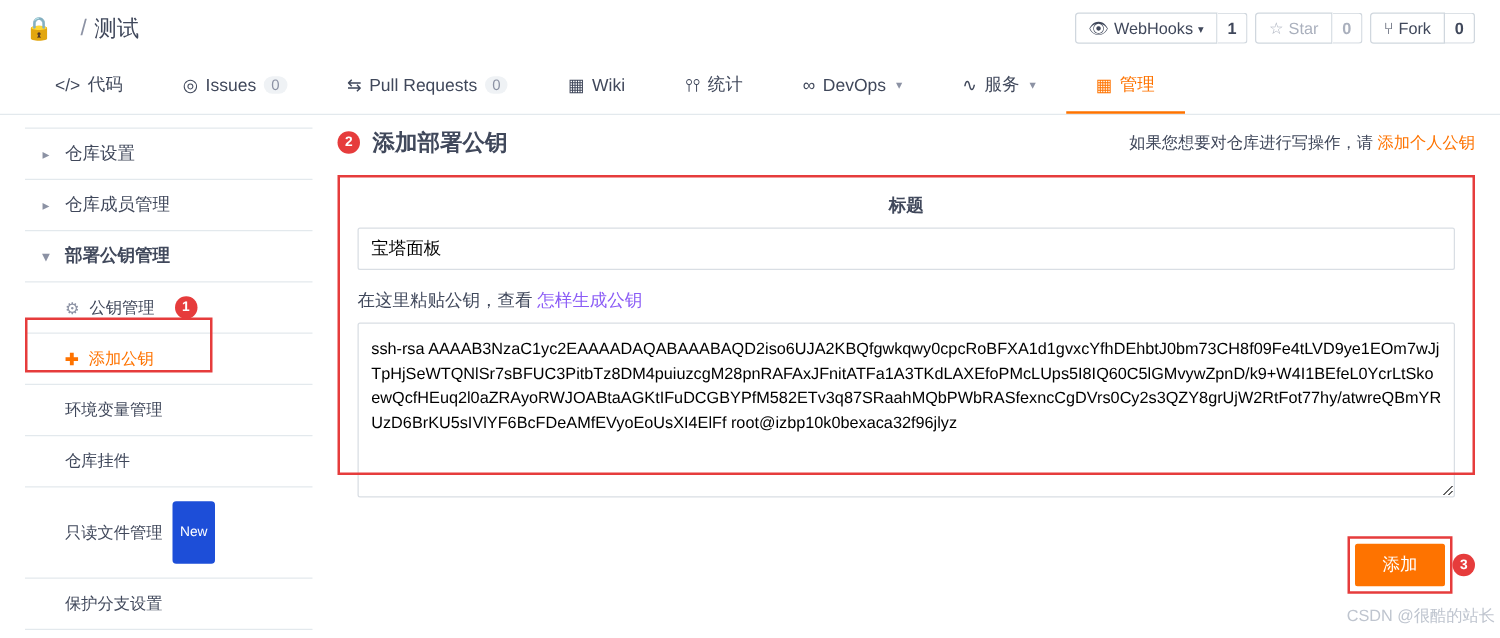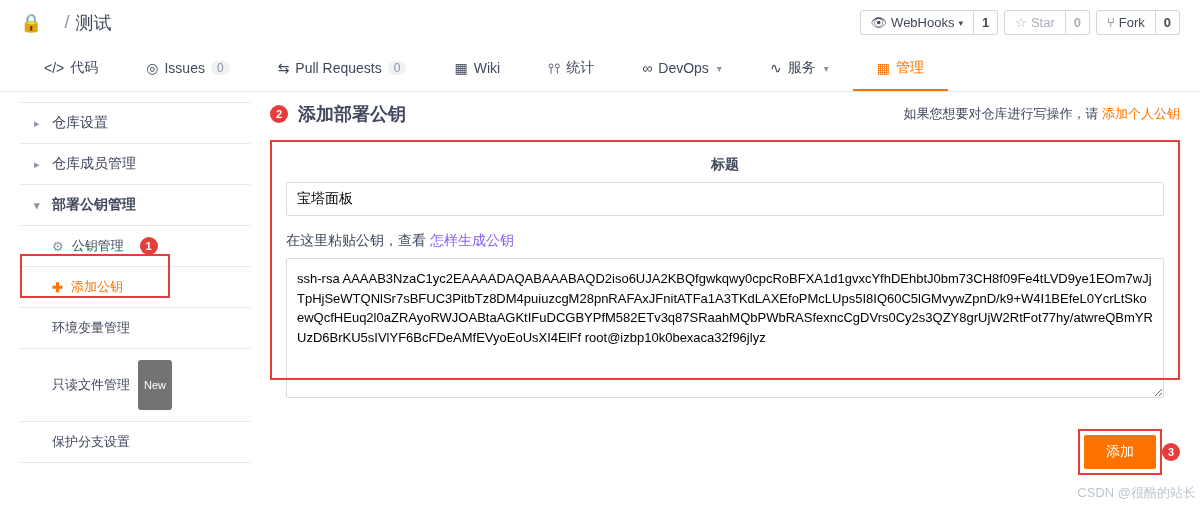--- a/index.html
+++ b/index.html
@@ -21,21 +21,21 @@
 .tab.active { color: #fe7300; border-bottom-color: #fe7300; }
 .tab .caret { font-size: 10px; color: #8c92a4; margin-left: 2px; }
 .layout { display: flex; padding: 10px 20px; gap: 20px; }
 .sidebar { width: 230px; }
 .side-item { padding: 11px 14px; border-bottom: 1px solid #e3e9ed; display: flex; align-items: center; gap: 8px; cursor: pointer; color: #40485b; }
 .side-item:first-child { border-top: 1px solid #e3e9ed; }
 .side-item .arrow { color: #8c92a4; font-size: 11px; width: 10px; }
 .side-item.sub { padding-left: 32px; font-size: 13px; }
 .side-item.add { color: #fe7300; }
 .side-item.add .plus { color: #fe7300; font-weight: bold; }
-.side-item .new-badge { background: #737373; color: #fff; font-size: 11px; padding: 19px 6px; border-radius: 3px; }
+.side-item .new-badge { background: #1d4ed8; color: #fff; font-size: 11px; padding: 19px 6px; border-radius: 3px; }
 .red-circle { background: #e63c3c; color: #fff; width: 18px; height: 18px; border-radius: 50%; display: inline-flex; align-items: center; justify-content: center; font-size: 11px; font-weight: bold; }
 .red-box { border: 2px solid #e63c3c; position: absolute; pointer-events: none; }
 .main { flex: 1; position: relative; }
 .main-header { display: flex; justify-content: space-between; align-items: center; margin-bottom: 16px; }
 .main-title { font-size: 18px; font-weight: 600; display: flex; align-items: center; gap: 10px; }
 .hint { font-size: 13px; color: #40485b; }
 .hint a { color: #fe7300; text-decoration: none; }
 .form-section { padding: 14px 16px 8px; }
 .form-label { font-weight: 600; margin-bottom: 8px; font-size: 14px; text-align: center; }
 .form-input { width: 100%; border: 1px solid #d9dee4; padding: 8px 10px; font-size: 14px; border-radius: 2px; font-family: inherit; }
@@ -143,20 +143,23 @@
           <span class="red-circle" style="margin-left:8px">1</span>
         </div>
       <div class="side-item sub add">
           <span class="plus">✚</span>
           <span>添加公钥</span>
         </div>
       <div class="side-item sub">
           <span>环境变量管理</span>
         </div>
       <div class="side-item sub">
+          <span>仓库挂件</span>
+        </div>
+      <div class="side-item sub">
           <span>只读文件管理</span>
           <span class="new-badge">New</span>
         </div>
       <div class="side-item sub">
           <span>保护分支设置</span>
         </div>
     </div>
     <div class="red-box" style="left:0;top:152px;width:150px;height:44px"></div>
   </div>
 

